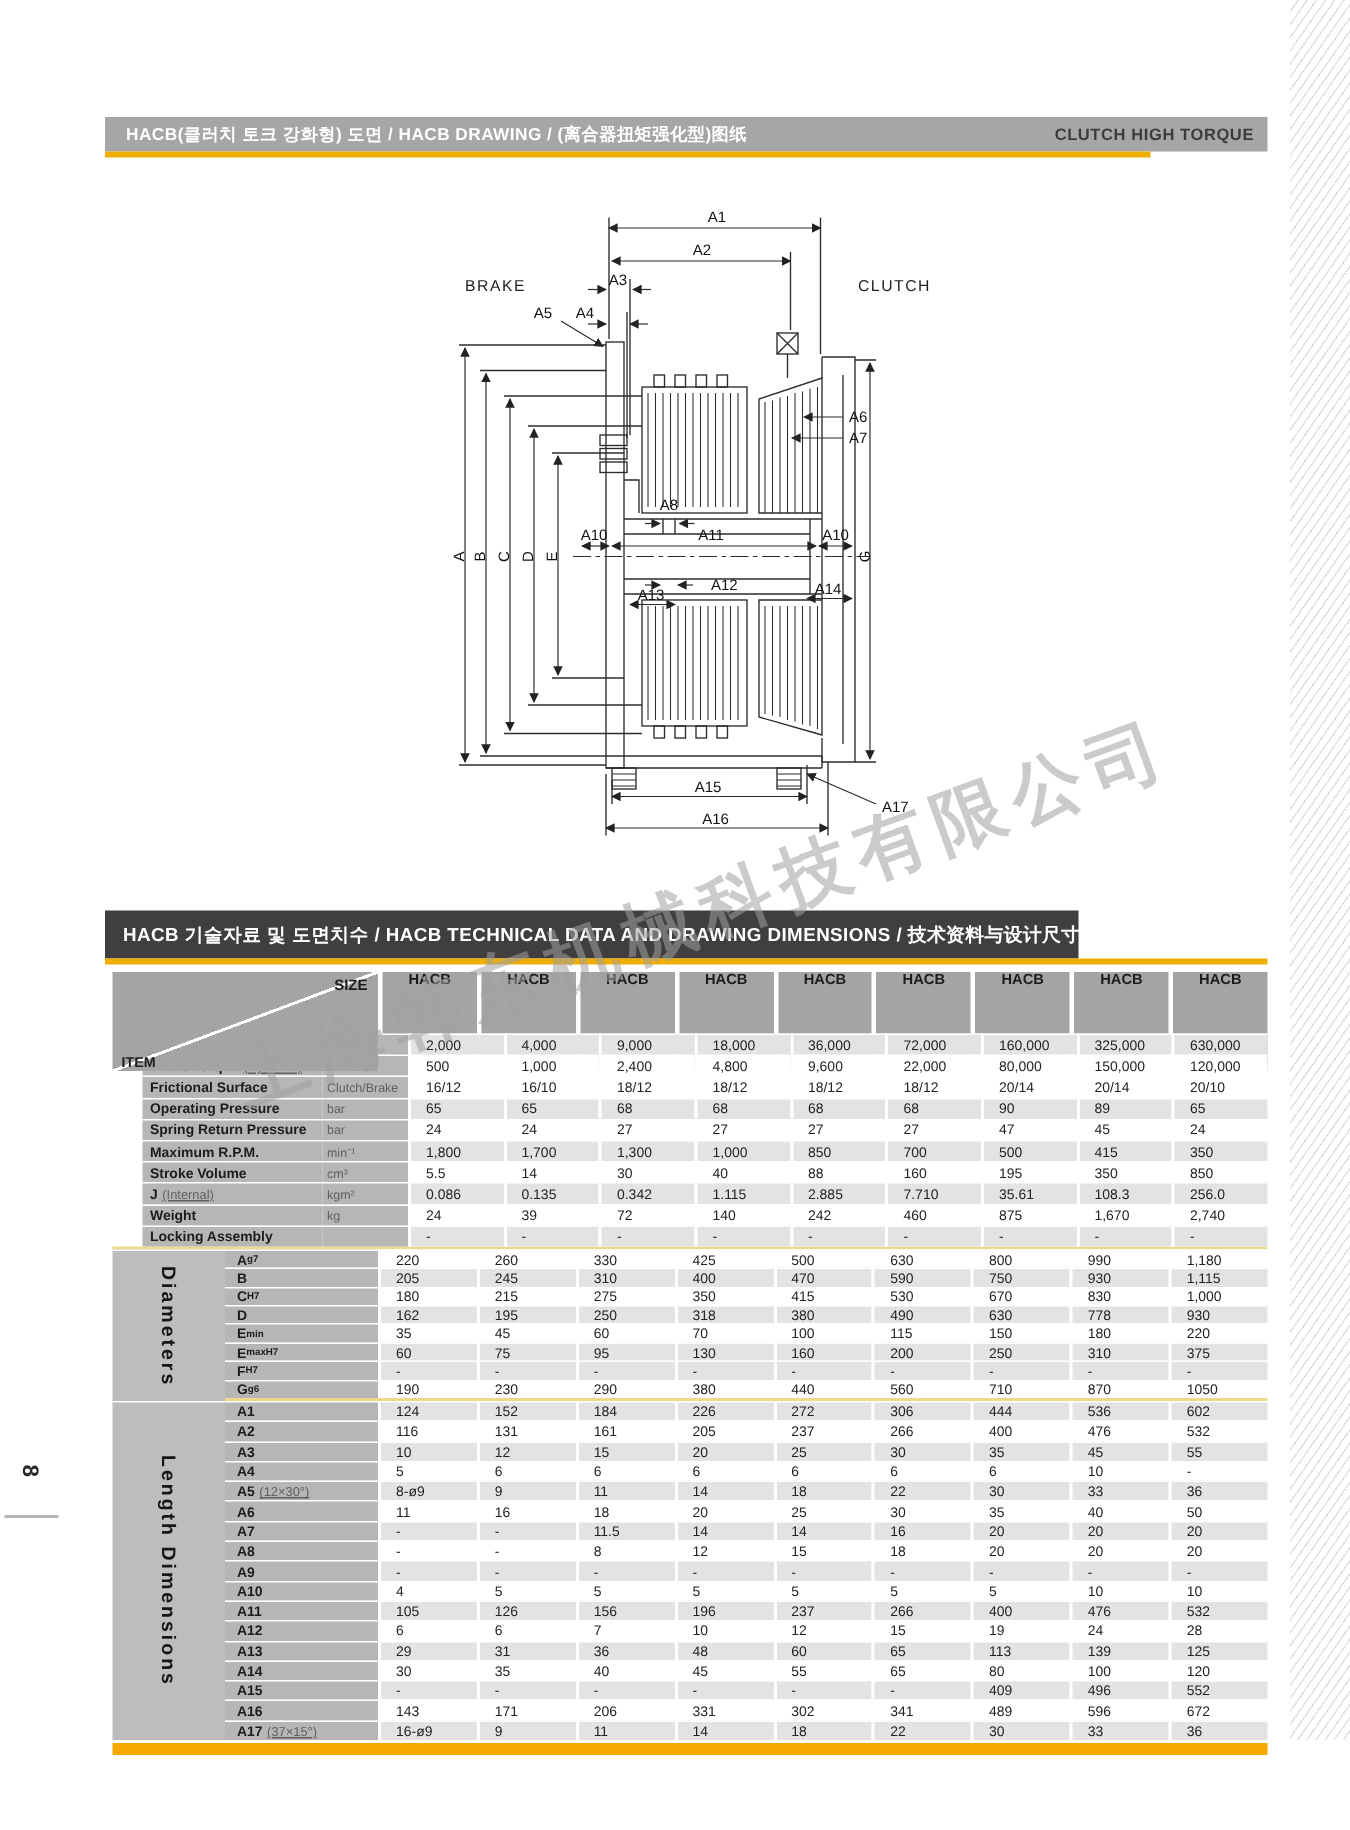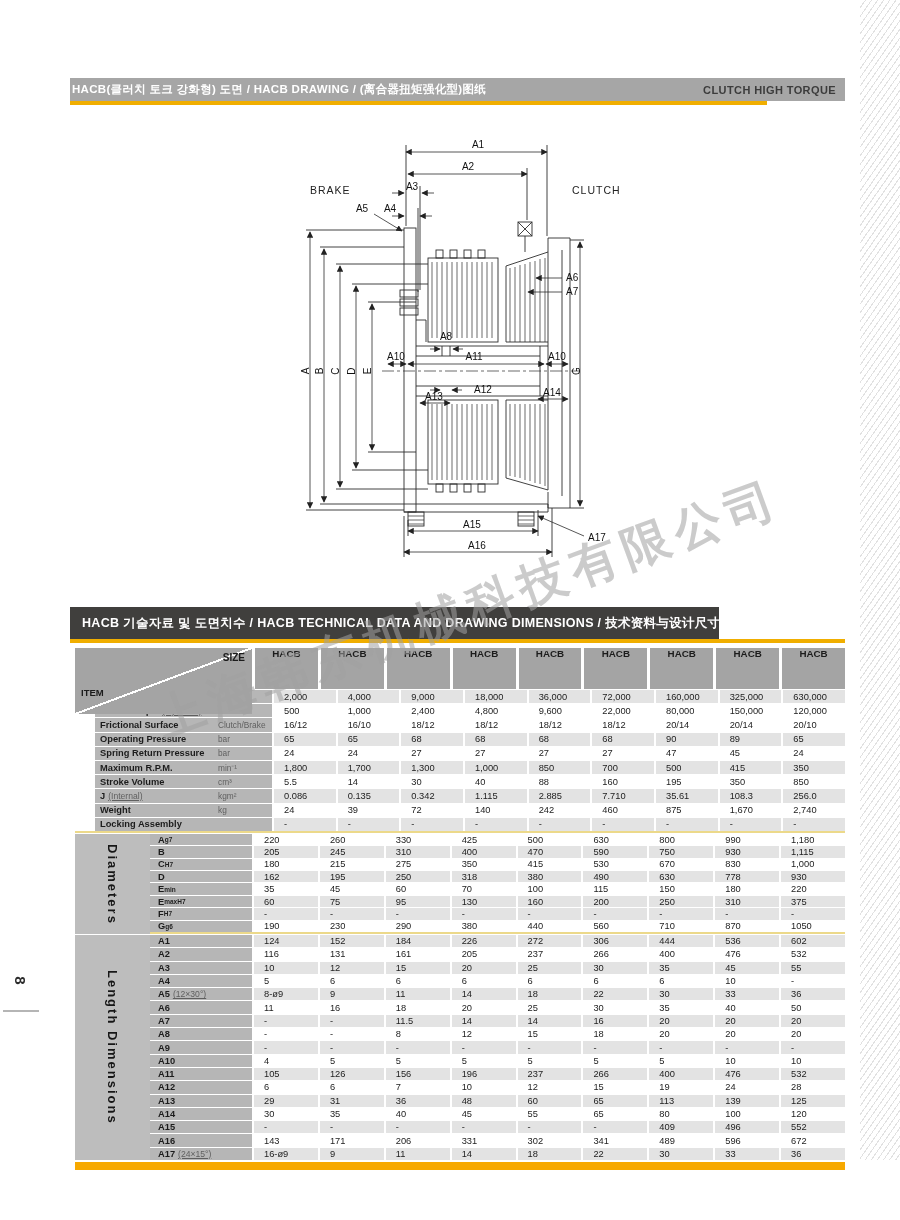--- a/index.html
+++ b/index.html
@@ -23,21 +23,21 @@
     position:absolute;left:158px;top:690px;width:680px;
     transform:rotate(-20deg);transform-origin:left center;
     font-size:48px;font-weight:bold;letter-spacing:7px;
     color:rgba(160,160,160,0.55);white-space:nowrap;z-index:40;pointer-events:none;
   }
   
   .hdr1{
     position:absolute;left:70px;top:78px;width:775px;height:23px;
     background:var(--header-gray,#a6a6a6);display:flex;align-items:center;
   }
-  .hdr1-title{color:#ffffff;font-weight:bold;font-size:11.5px;padding-left:2px;letter-spacing:.3px;white-space:nowrap;}
+  .hdr1-title{color:#ffffff;font-weight:bold;font-size:11.5px;padding-left:14px;letter-spacing:.3px;white-space:nowrap;}
   .hdr1-right{position:absolute;right:9px;color:#3c3c3c;font-weight:bold;font-size:11px;letter-spacing:.4px;}
   .hdr1-accent{position:absolute;left:70px;top:101px;width:697px;height:4px;background:var(--accent,#f0ae00);}
   
   .hdr2{
     position:absolute;left:70px;top:607px;width:649px;height:32px;
     background:var(--sec-dark,#403f3d);display:flex;align-items:center;
   }
   .hdr2-title{color:#fff;font-weight:bold;font-size:12.5px;padding-left:12px;letter-spacing:.3px;white-space:nowrap;}
   .hdr2-accent{position:absolute;left:70px;top:639px;width:775px;height:4px;background:var(--accent,#f0ae00);}
   
@@ -53,21 +53,21 @@
   .t-head{display:grid;grid-template-columns:177px repeat(9,1fr);height:38px;margin-bottom:3px;}
   .hcell{
     background:#a4a4a4;margin-left:3px;display:flex;flex-direction:column;
     justify-content:center;align-items:center;font-weight:bold;font-size:9.8px;line-height:1.25;gap:42px;
   }
   .corner{
     position:relative;background-color:#a4a4a4;
     background-image:linear-gradient(to bottom right,transparent calc(50% - 1px),#ffffff calc(50% - 1px),#ffffff calc(50% + 1px),transparent calc(50% + 1px));
   }
   .corner-size{position:absolute;top:4px;right:7px;font-weight:bold;font-size:10px;}
-  .corner-item{position:absolute;bottom:16px;left:6px;font-weight:bold;font-size:9.5px;margin-top:42px;}
+  .corner-item{position:absolute;bottom:0;left:6px;font-weight:bold;font-size:9.5px;margin-top:42px;}
   .row{display:grid;}
   .row>div{border-top:1px solid #fff;overflow:hidden;white-space:nowrap;}
   .spec{grid-template-columns:120px 57px repeat(9,1fr);height:14.2px;padding-left:20px;}
   .grow{grid-template-columns:102px repeat(9,1fr);height:100%;}
   .g-dia .grows-row{height:12.4px;}
   .g-len .grows-row{height:13.3px;}
   .lcell{background:var(--label-gray,#b6b6b6);font-weight:bold;font-size:9.3px;padding-left:5px;display:flex;align-items:center;}
   .ls{font-weight:normal;color:#5f5f5f;font-size:8.6px;margin-left:3px;text-decoration:underline;}
   .ucell{background:var(--label-gray,#b6b6b6);font-size:8.3px;color:#5f5f5f;padding-left:3px;display:flex;align-items:center;}
   .slcell{background:var(--label-gray,#b6b6b6);font-weight:bold;font-size:9.3px;padding-left:8px;display:flex;align-items:center;}
@@ -767,21 +767,21 @@
             <div class="vcell">331</div>
             <div class="vcell">302</div>
             <div class="vcell">341</div>
             <div class="vcell">489</div>
             <div class="vcell">596</div>
             <div class="vcell">672</div>
           </div>
           <div class="row grow grows-row g">
             <div class="slcell">
               <span>A17</span>
-              <span class="ls">(24×15°)</span>
+              <span class="ls">(37×15°)</span>
             </div>
             <div class="vcell">16-ø9</div>
             <div class="vcell">9</div>
             <div class="vcell">11</div>
             <div class="vcell">14</div>
             <div class="vcell">18</div>
             <div class="vcell">22</div>
             <div class="vcell">30</div>
             <div class="vcell">33</div>
             <div class="vcell">36</div>

